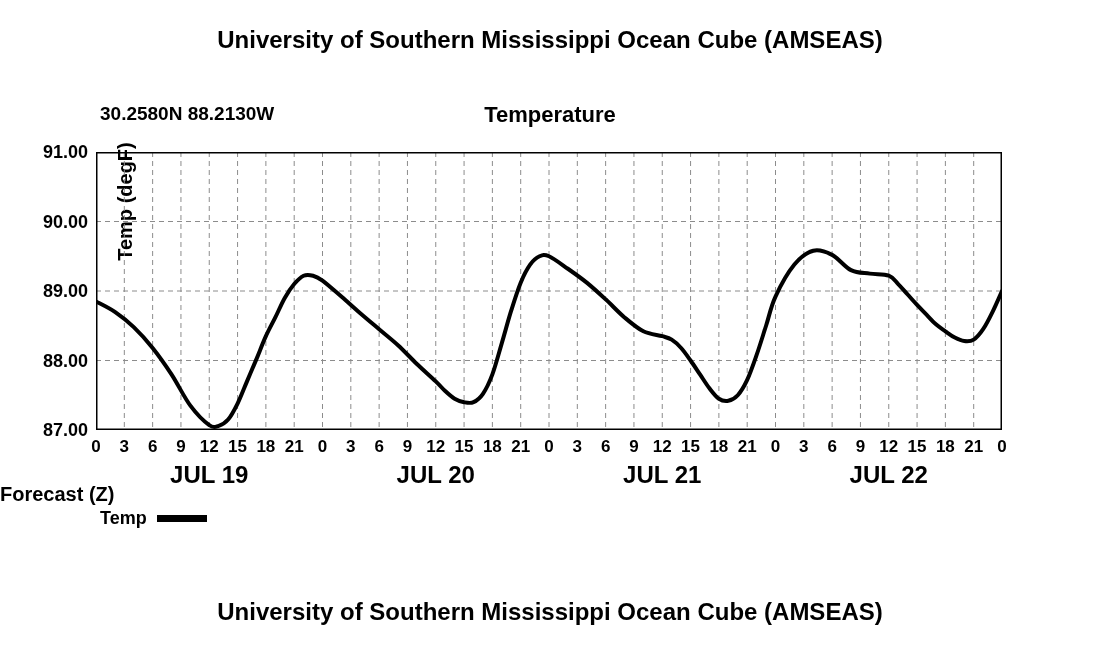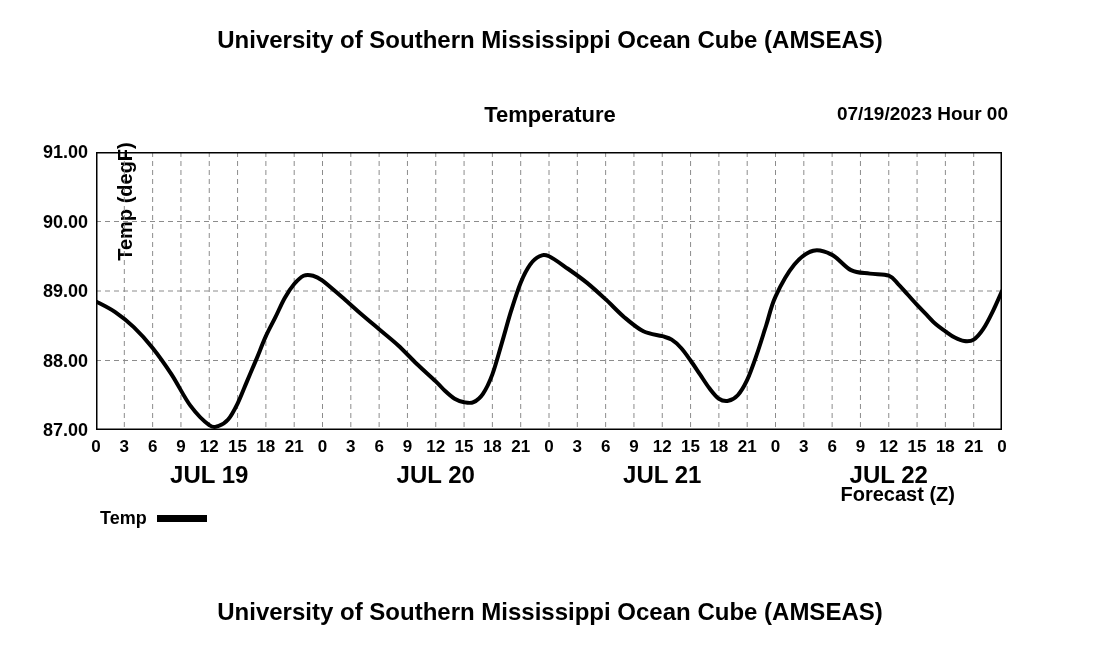--- a/index.html
+++ b/index.html
@@ -78,24 +78,23 @@
     transform: rotate(-90deg);
     transform-origin: center center;
     font-size: 20px;
     font-weight: bold;
   }
   .xlabel {
     position: absolute;
     top: 483px;
     left: 0;
     width: 947px;
-    text-align: right;
+    text-align: left;
     font-size: 20px;
     font-weight: bold;
-    margin-left: 8px;
   }
   .plot-wrap {
     position: absolute;
     left: 96px;
     top: 152px;
     width: 906px;
     height: 278px;
   }
   .plot-svg { display: block; }
 
@@ -151,22 +150,22 @@
     background: #000000;
   }
 </style>
 </head>
 <body>
 
 <div class="page">
 
   <div class="title-top">University of Southern Mississippi Ocean Cube (AMSEAS)</div>
 
+  <div class="station-line2">30.2580N  88.2130W</div>
   <div class="subtitle">Temperature</div>
-  <div class="datestamp">07/19/2023 Hour 00</div>
 
   <div class="ylabel">Temp (degF)</div>
 
   <div class="ytick-col">
       <div class="ytick" style="top: 268px;">87.00</div>
       <div class="ytick" style="top: 198.5px;">88.00</div>
       <div class="ytick" style="top: 129px;">89.00</div>
       <div class="ytick" style="top: 59.5px;">90.00</div>
       <div class="ytick" style="top: -10px;">91.00</div>
     </div>

